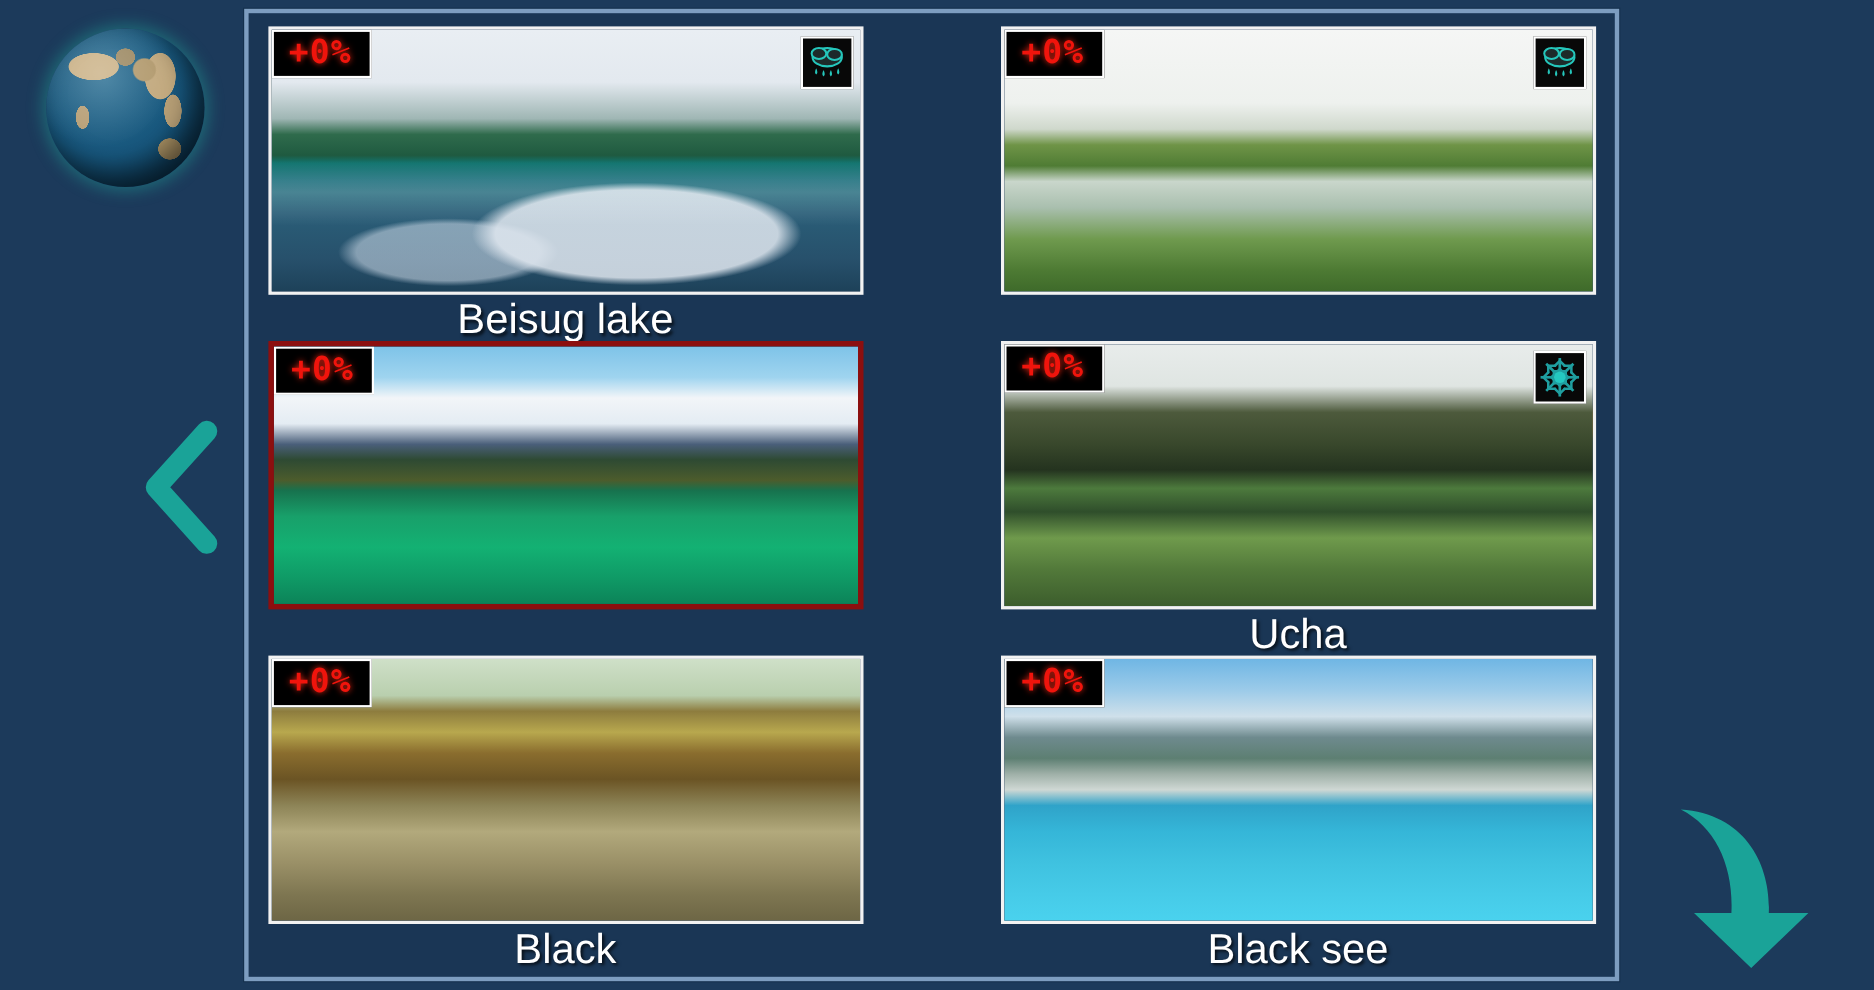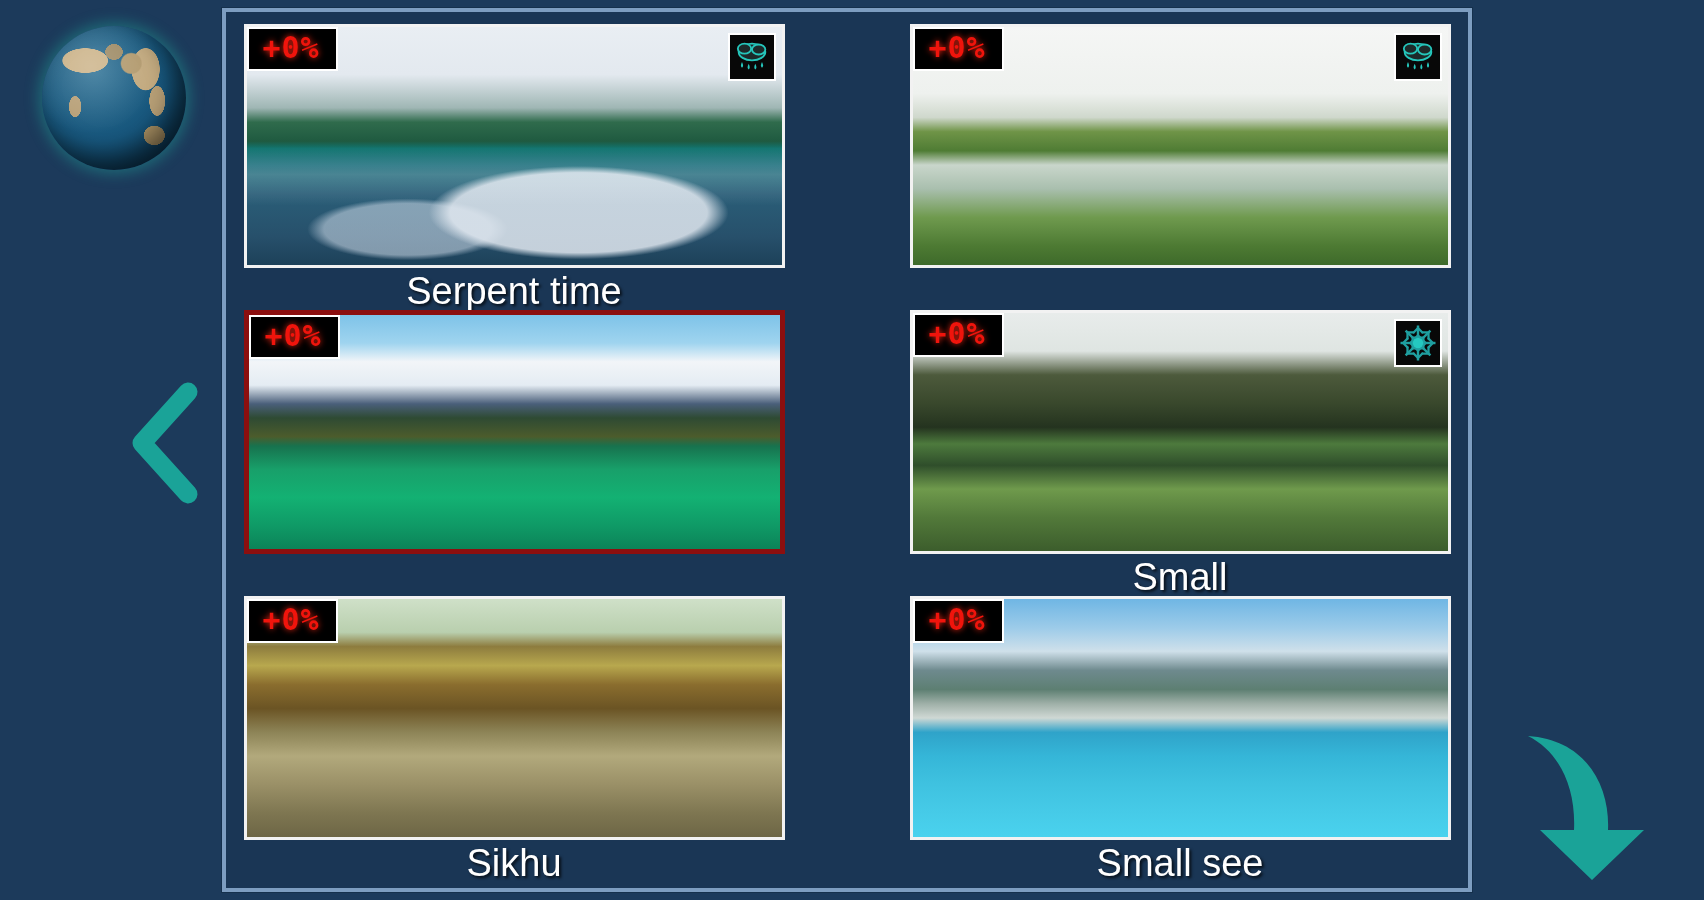--- a/index.html
+++ b/index.html
@@ -194,21 +194,21 @@
     <ellipse cx="24" cy="18" rx="16" ry="10" fill="#1d2a2a" stroke="#25c6bb" stroke-width="2.2"></ellipse>
     <ellipse cx="15" cy="14" rx="8" ry="6" fill="#1d2a2a" stroke="#25c6bb" stroke-width="2.2"></ellipse>
     <ellipse cx="32" cy="15" rx="8" ry="6" fill="#1d2a2a" stroke="#25c6bb" stroke-width="2.2"></ellipse>
     <path d="M12 30 q2.6 5 0 7 q-2.6-2 0-7z" fill="#25c6bb"></path>
     <path d="M20 32 q2.6 5 0 7 q-2.6-2 0-7z" fill="#25c6bb"></path>
     <path d="M28 32 q2.6 5 0 7 q-2.6-2 0-7z" fill="#25c6bb"></path>
     <path d="M36 30 q2.6 5 0 7 q-2.6-2 0-7z" fill="#25c6bb"></path>
   </svg>
             </div>
           </div>
-    <div class="caption">Serpent time</div>
+    <div class="caption">Beisug lake</div>
   </div>
 
   <div class="card">
     <div class="thumb-wrap">
       <div class="thumb sc2"></div>
       <div class="badge">+0%</div>
     <div class="wicon">
               <svg viewBox="0 0 48 48" width="40" height="40">
     <ellipse cx="24" cy="18" rx="16" ry="10" fill="#1d2a2a" stroke="#25c6bb" stroke-width="2.2"></ellipse>
     <ellipse cx="15" cy="14" rx="8" ry="6" fill="#1d2a2a" stroke="#25c6bb" stroke-width="2.2"></ellipse>
@@ -272,34 +272,34 @@
     </g>
                 <g transform="rotate(315 24 24)">
       <rect x="22.6" y="4" width="2.8" height="20" fill="#1f9fa0"></rect>
       <path d="M24 7 L19 12 M24 7 L29 12" stroke="#1f9fa0" stroke-width="2.6" fill="none" stroke-linecap="round"></path>
       <path d="M24 15 L20.5 18.5 M24 15 L27.5 18.5" stroke="#1f9fa0" stroke-width="2.2" fill="none" stroke-linecap="round"></path>
     </g>
                 <circle cx="24" cy="24" r="6" fill="#24c8c0"></circle>
   </svg>
             </div>
           </div>
-    <div class="caption">Small</div>
+    <div class="caption">Ucha</div>
   </div>
 
   <div class="card">
     <div class="thumb-wrap">
       <div class="thumb sc5"></div>
       <div class="badge">+0%</div>
     </div>
-    <div class="caption">Sikhu</div>
+    <div class="caption">Black</div>
   </div>
 
   <div class="card">
     <div class="thumb-wrap">
       <div class="thumb sc6"></div>
       <div class="badge">+0%</div>
     </div>
-    <div class="caption">Small see</div>
+    <div class="caption">Black see</div>
   </div>
 </div>
   </div>
 
 </div>
 
 </body></html>

